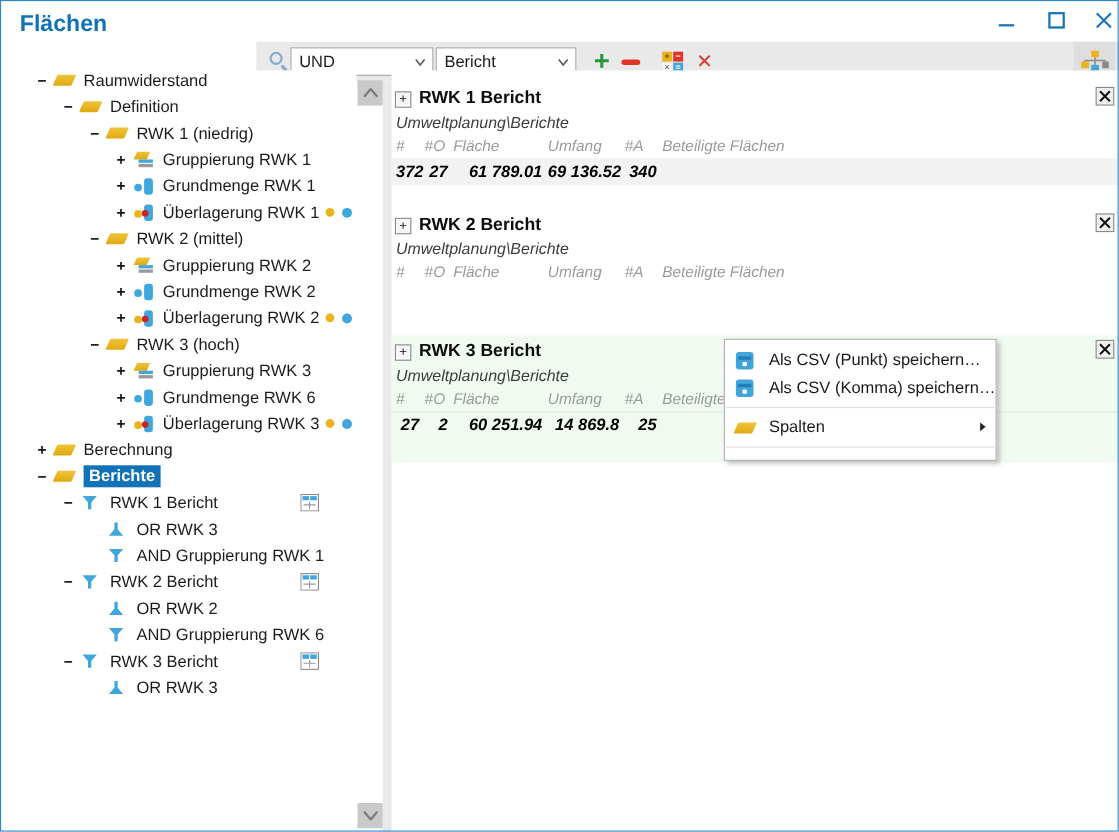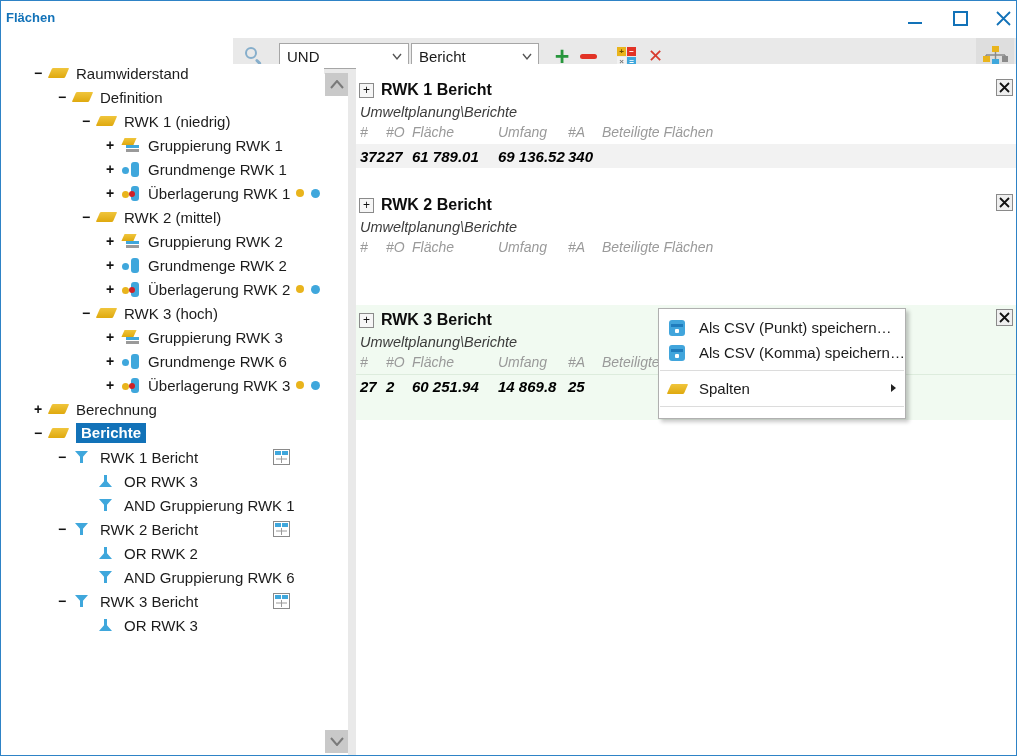--- a/index.html
+++ b/index.html
@@ -5,35 +5,35 @@
   * { margin:0; padding:0; box-sizing:border-box; }
   html,body { width:1017px; height:756px; }
   body {
     position:relative; background:#ffffff; overflow:hidden;
     font-family:"Liberation Sans","DejaVu Sans",sans-serif; color:#1a1a1a;
   }
   .window-frame { position:absolute; inset:0; border:1px solid #2e83c6; pointer-events:none; z-index:50; }
 
   
   .titlebar { position:absolute; left:0; top:0; width:1017px; height:36px; background:#fff; }
-  .win-title { position:absolute; left:6px; top:10px; font-size:13px; font-weight:700; color:#1272b8; }
+  .win-title { position:absolute; left:18px; top:10px; font-size:21px; font-weight:700; color:#1272b8; }
   .win-btn { position:absolute; top:6px; width:26px; height:24px; display:flex; align-items:center; justify-content:center; }
   .btn-min  { left:902px; }
   .btn-max  { left:947px; }
   .btn-close{ left:990px; }
   .glyph-min { width:14px; height:0; border-bottom:2px solid #1272b8; margin-top:10px; }
   .glyph-max { width:15px; height:15px; border:2px solid #1272b8; }
 
   
   .toolbar { position:absolute; left:233px; top:38px; width:784px; height:36px; background:#e9e9e9; display:flex; align-items:center; }
   .search-icon { margin-left:11px; width:20px; height:20px; position:relative; flex:0 0 auto; }
   .search-icon .lens { position:absolute; left:1px; top:1px; width:12px; height:12px; border:2px solid #86aecb; border-radius:50%; }
   .search-icon .handle { position:absolute; left:12px; top:12px; width:7px; height:2.5px; background:#86aecb; transform:rotate(45deg); transform-origin:left center; border-radius:2px; }
   .combo { height:26px; background:#fff; border:1px solid #a6a6a6; display:flex; align-items:center; font-size:15px; padding-left:7px; position:relative; }
-  .combo-1 { width:130px; margin-left:15px; }
+  .combo-1 { width:130px; }
   .combo-2 { width:128px; margin-left:2px; }
   .combo svg { position:absolute; right:6px; top:9px; }
   .tb-plus { margin-left:12px; font-size:25px; font-weight:700; color:#27963c; line-height:24px; width:22px; text-align:center; }
   .tb-minus { margin-left:4px; width:22px; display:flex; justify-content:center; }
   .tb-minus i { display:block; width:17px; height:5px; background:#e23326; border-radius:3px; }
   .tb-calc { margin-left:18px; width:19px; height:19px; position:relative; }
   .tb-calc span { position:absolute; width:9px; height:9px; font-size:8px; line-height:9px; text-align:center; font-weight:700; }
   .tb-calc .c-tl { left:0; top:0; background:#e9b41c; color:#6b4e00; }
   .tb-calc .c-tr { right:0; top:0; background:#e23326; color:#fff; }
   .tb-calc .c-bl { left:0; bottom:0; background:#f2f2f2; color:#777; }
@@ -81,21 +81,21 @@
   .card-1 { top:14px; } .card-2 { top:129px; } .card-3 { top:244px; }
   .card-header { position:absolute; left:3px; top:0; height:24px; display:flex; align-items:center; }
   .plusbox { width:15px; height:15px; border:1px solid #8a8a8a; background:#f6f6f6; font-size:12px; line-height:13px; text-align:center; color:#111; font-weight:400; }
   .card-title { margin-left:7px; font-size:16px; font-weight:700; color:#0d0d0d; }
   .closebox { position:absolute; right:4px; top:1px; width:17px; height:17px; border:1px solid #8a8a8a; background:#efefef; display:flex; align-items:center; justify-content:center; }
   .card-path { position:absolute; left:4px; top:26px; font-size:14.5px; font-style:italic; color:#3c3c3c; }
   .cols, .vals { position:absolute; left:0; right:0; display:grid; grid-template-columns:26px 26px 86px 70px 34px 1fr; padding-left:4px; }
   .cols { top:46px; font-size:14px; font-style:italic; color:#9a9a9a; }
   .cols span { overflow:hidden; white-space:nowrap; }
   .vals { top:66px; height:24px; align-items:center; font-size:15px; font-style:italic; font-weight:700; color:#000; background:#f2f2f2; }
-  .vals span { padding-right:5px; white-space:nowrap; }
+  .vals span { text-align:right; padding-right:5px; white-space:nowrap; }
   .card-3 .vals { background:transparent; border-top:1px solid #ddecdd; }
 
   
   .ctx { position:absolute; left:658px; top:308px; width:248px; background:#fff; border:1px solid #b0b0b0; box-shadow:3px 3px 4px rgba(0,0,0,.22); z-index:20; padding:6px 0; }
   .ctx-item { height:25px; display:flex; align-items:center; font-size:15px; position:relative; padding-left:10px; }
   .ctx-item .mi { width:30px; display:flex; align-items:center; flex:0 0 auto; }
   .ctx-sep { height:1px; background:#dcdcdc; margin:5px 1px; }
   .floppy { position:relative; width:16px; height:16px; background:#41a5dc; border-radius:3px; }
   .floppy .band { position:absolute; left:2px; top:4px; width:12px; height:3px; background:#1f7cbd; }
   .floppy .dotw { position:absolute; left:6px; top:9px; width:4px; height:4px; background:#fff; border-radius:1px; }

